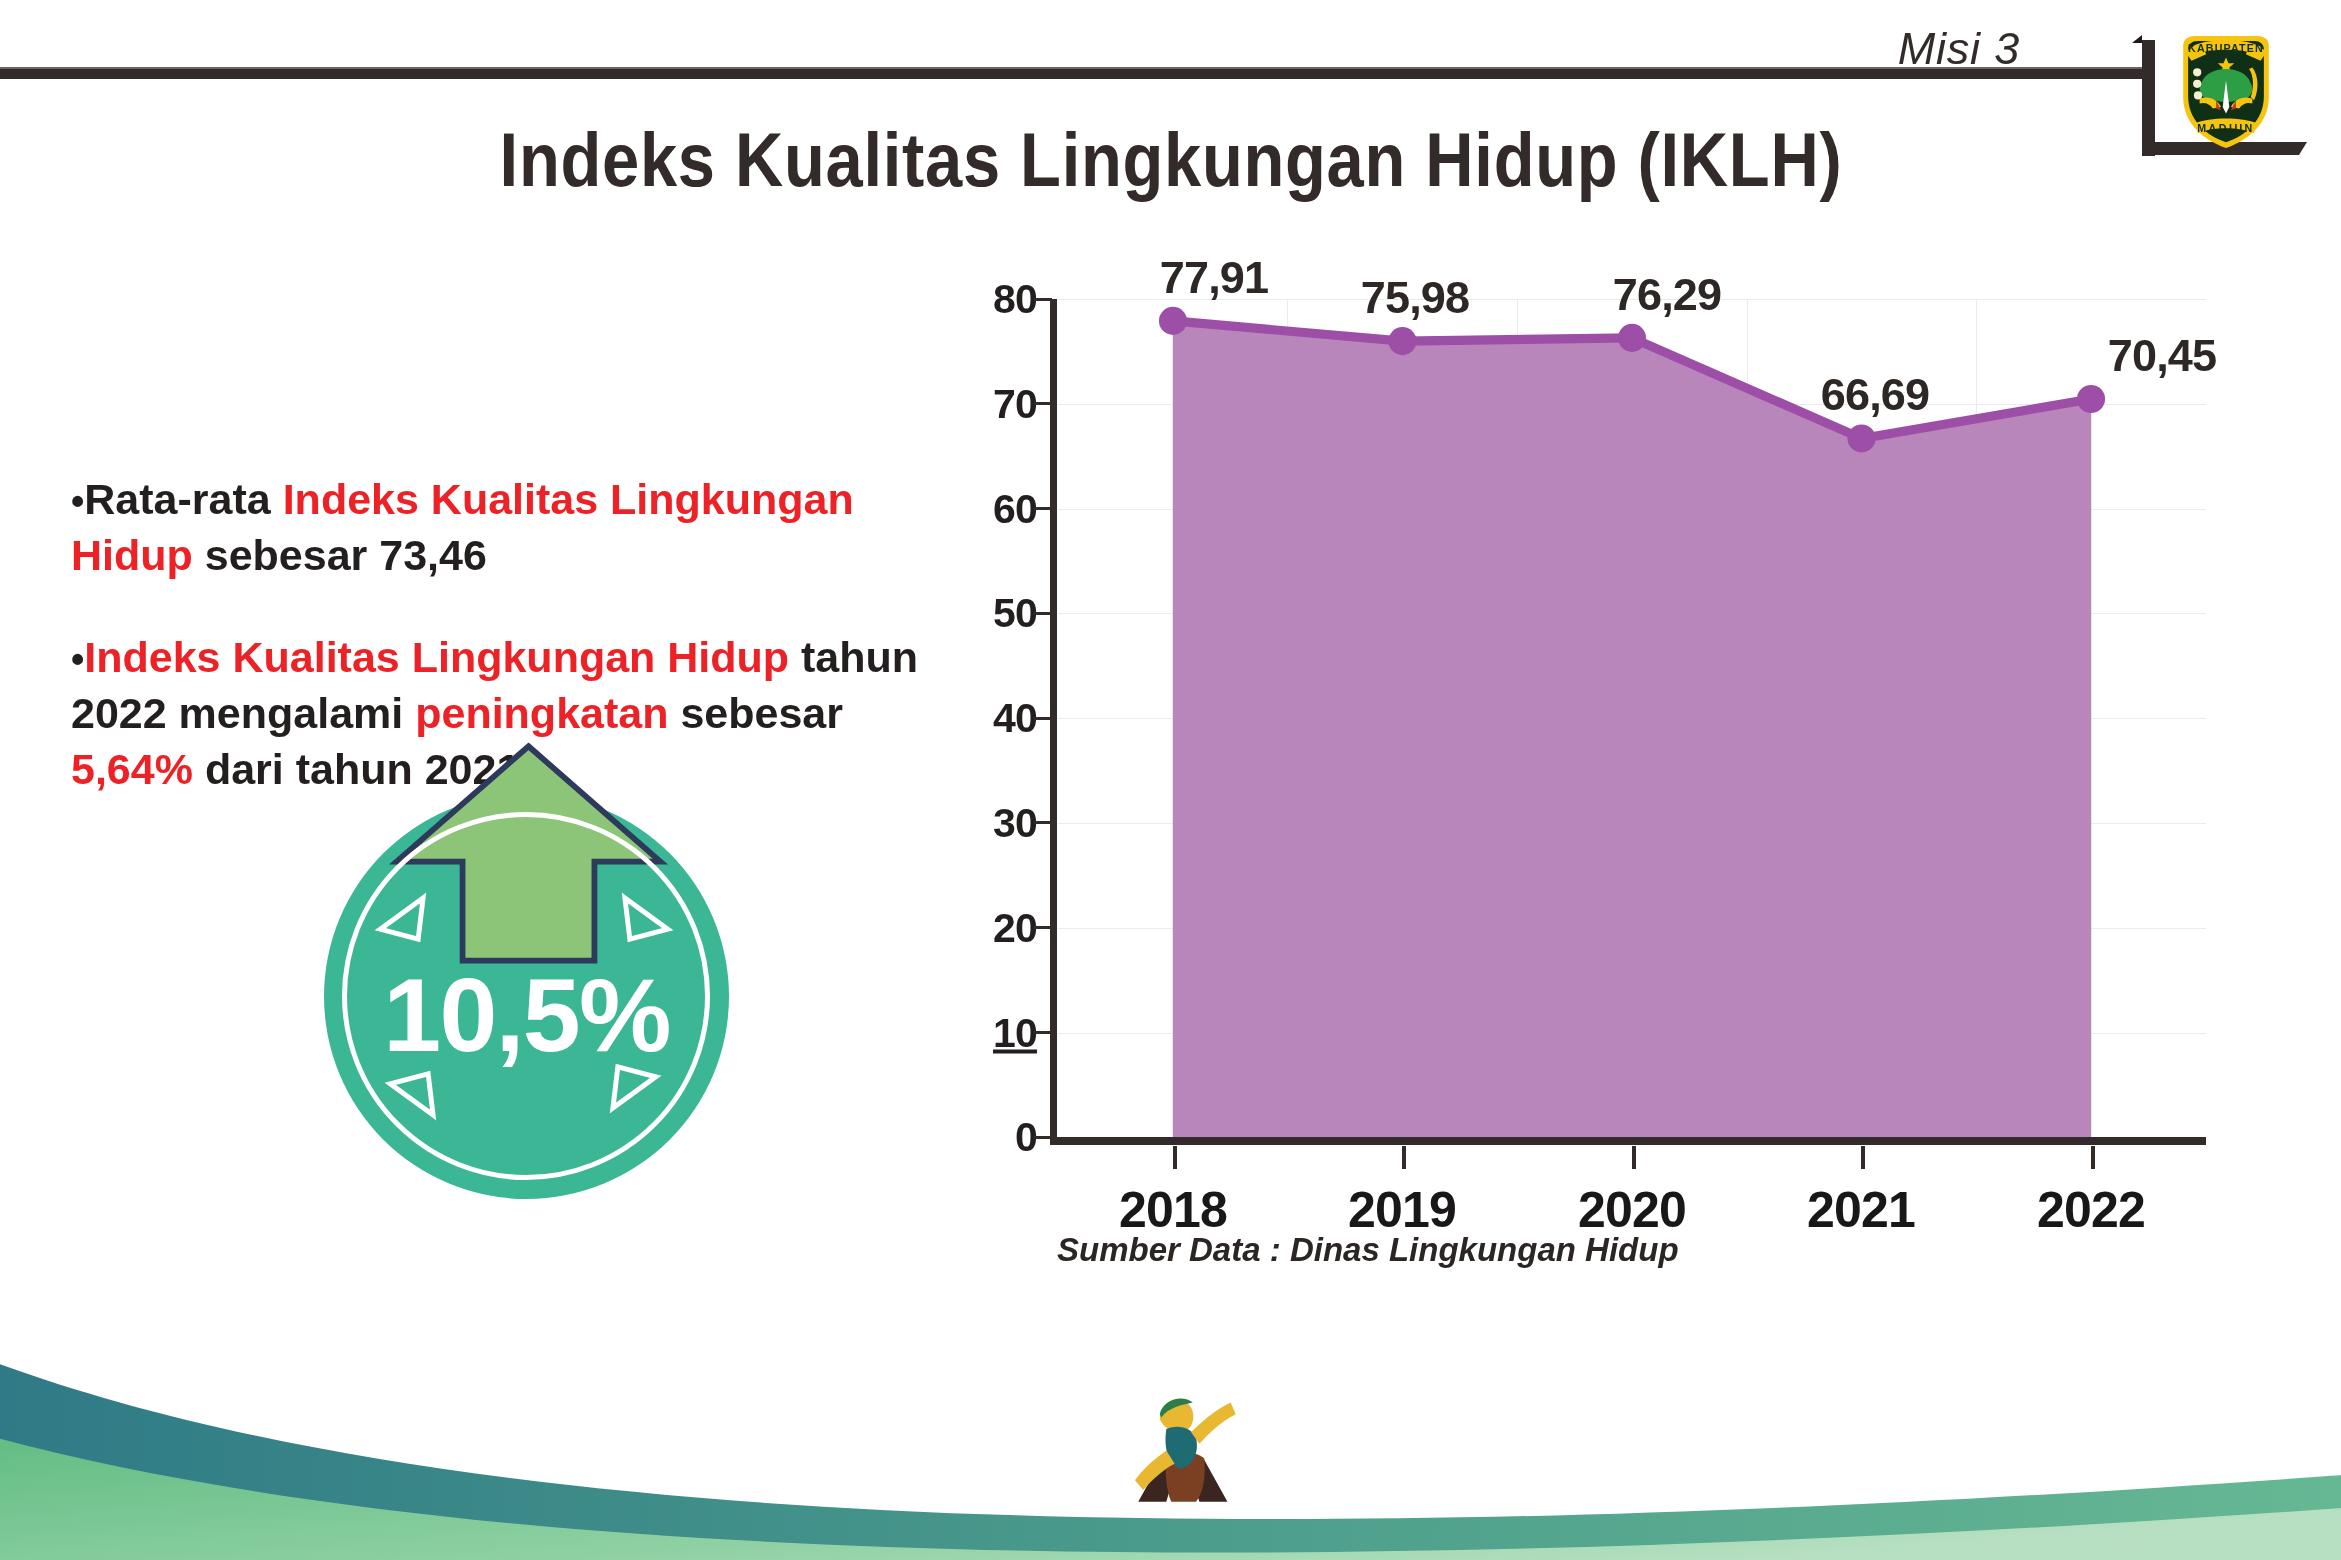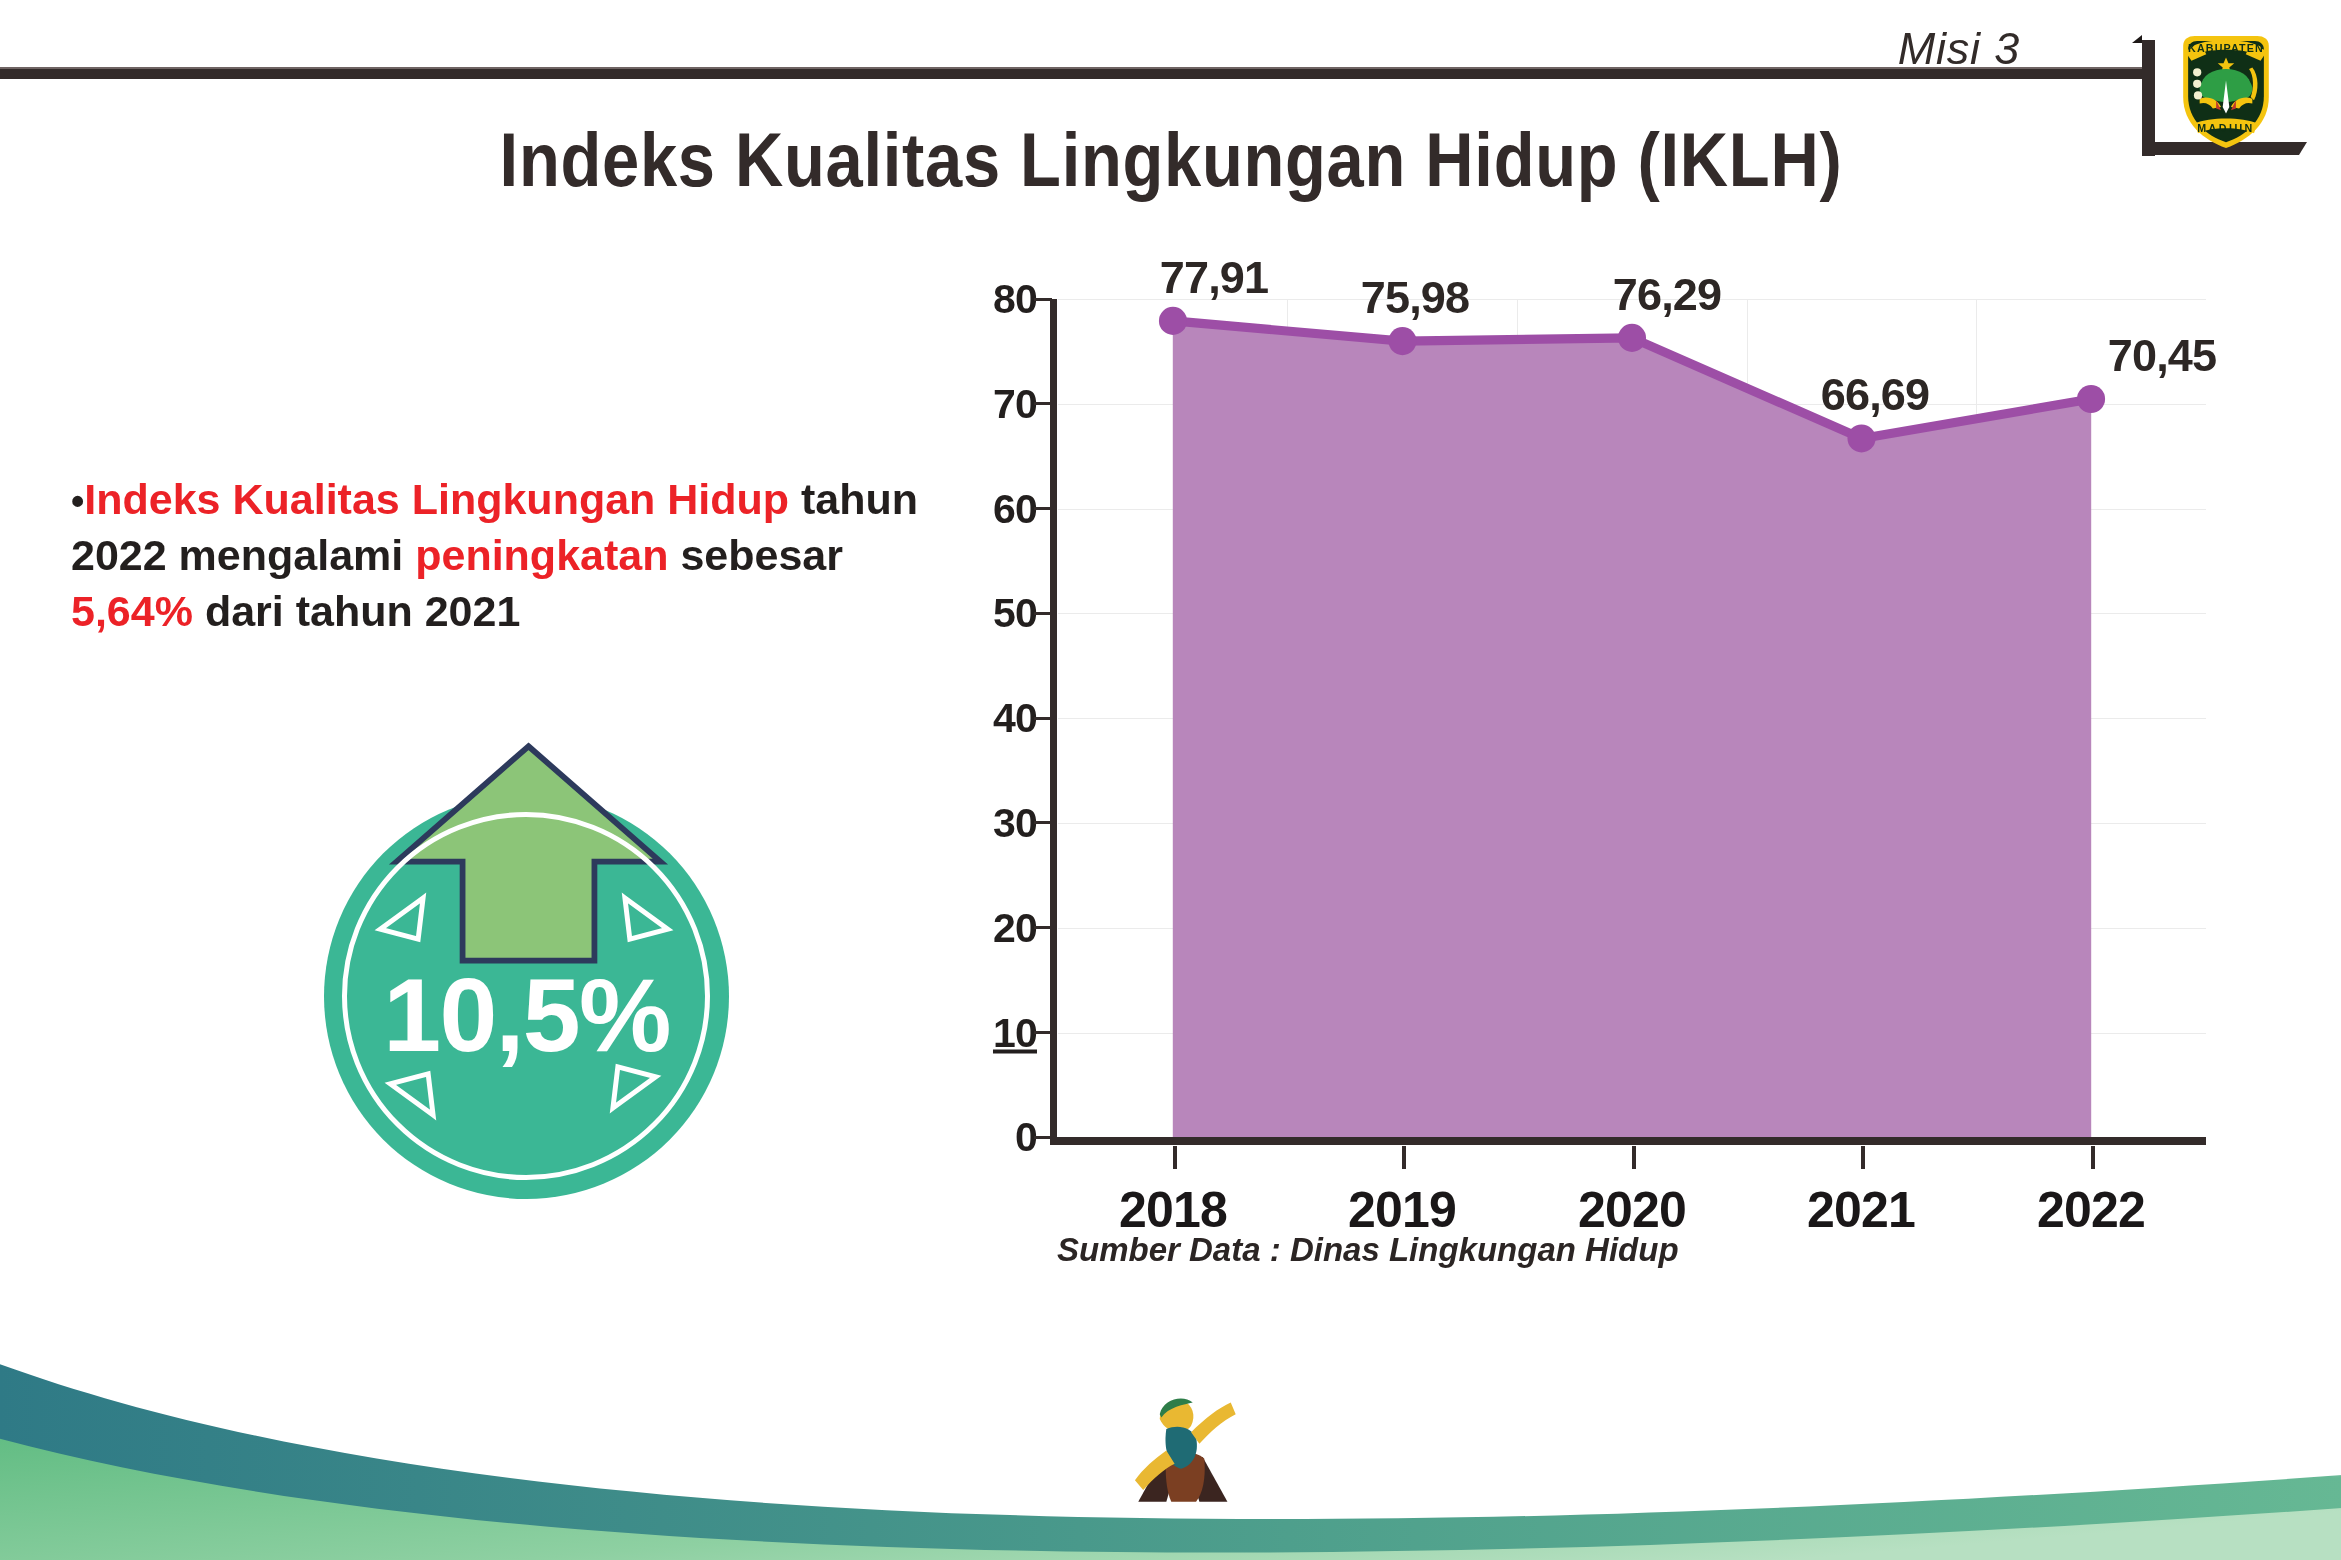--- a/index.html
+++ b/index.html
@@ -121,20 +121,21 @@
     <circle cx="33" cy="80" r="5" fill="#f4f0d0"></circle>
     <circle cx="34" cy="94" r="5" fill="#f4f0d0"></circle>
     <path d="M100 60 C108 70 108 88 102 100 L98 96 C102 86 102 70 96 62 Z" fill="#f4c40f"></path>
     <path d="M30 128 C48 120 88 120 106 128 L102 140 C86 132 50 132 34 140 Z" fill="#f4c40f"></path>
     <text x="68" y="138" font-size="13" font-weight="bold" fill="#0f2f16" text-anchor="middle" font-family="Liberation Sans, sans-serif" letter-spacing="3">MADIUN</text>
   </svg>
 
   <div class="title">Indeks Kualitas Lingkungan Hidup (IKLH)</div>
 
   <div class="bullets">
+    <div class="bullet" id="bullet-0"><span class="dot">•</span><span>Rata-rata </span><span class="red">Indeks Kualitas Lingkungan Hidup</span><span> sebesar 73,46</span></div>
     <div class="bullet" id="bullet-1"><span class="dot">•</span><span class="red">Indeks Kualitas Lingkungan Hidup</span><span> tahun 2022 mengalami </span><span class="red">peningkatan</span><span> sebesar </span><span class="red">5,64%</span><span> dari tahun 2021</span></div>
   </div>
 
   <div class="badge">
     <div class="badge-circle"></div>
     <svg class="arrow" viewBox="0 0 340 290">
       <path d="M170 10 L330 150 L250 150 L250 270 L90 270 L90 150 L10 150 Z" fill="#8cc578" stroke="#2d3a5c" stroke-width="7"></path>
     </svg>
     <div class="badge-ring"></div>
     <svg class="tick" style="left:48px;top:97px;width:61px;height:55px;" viewBox="0 0 74 66">

